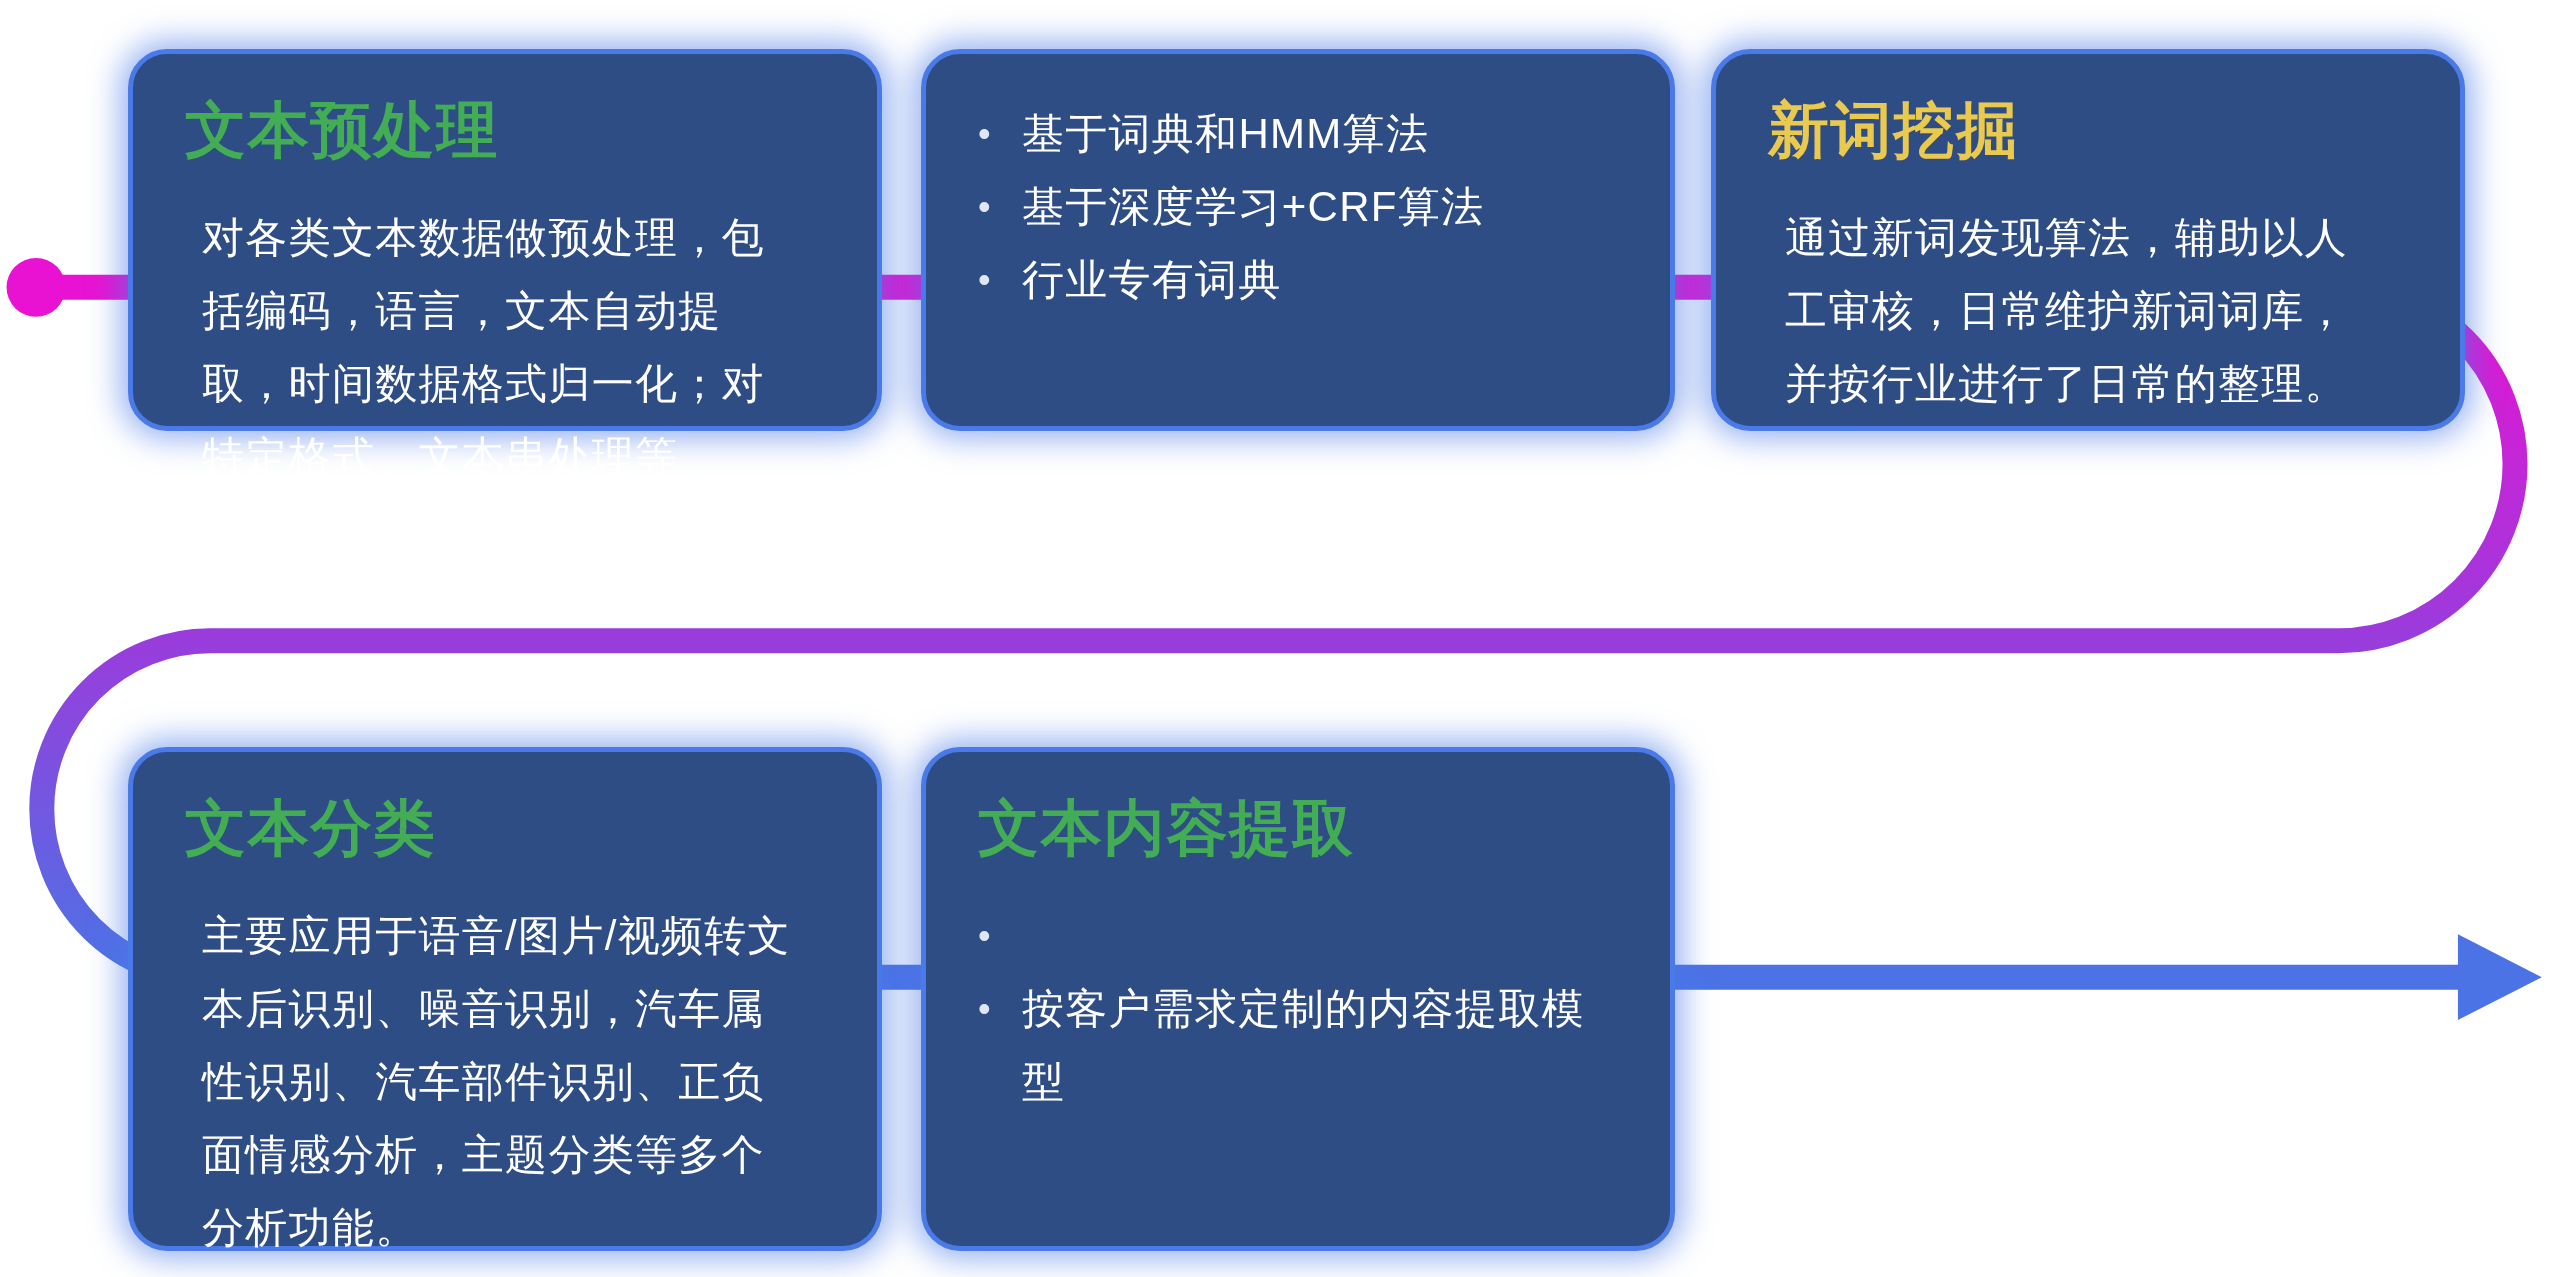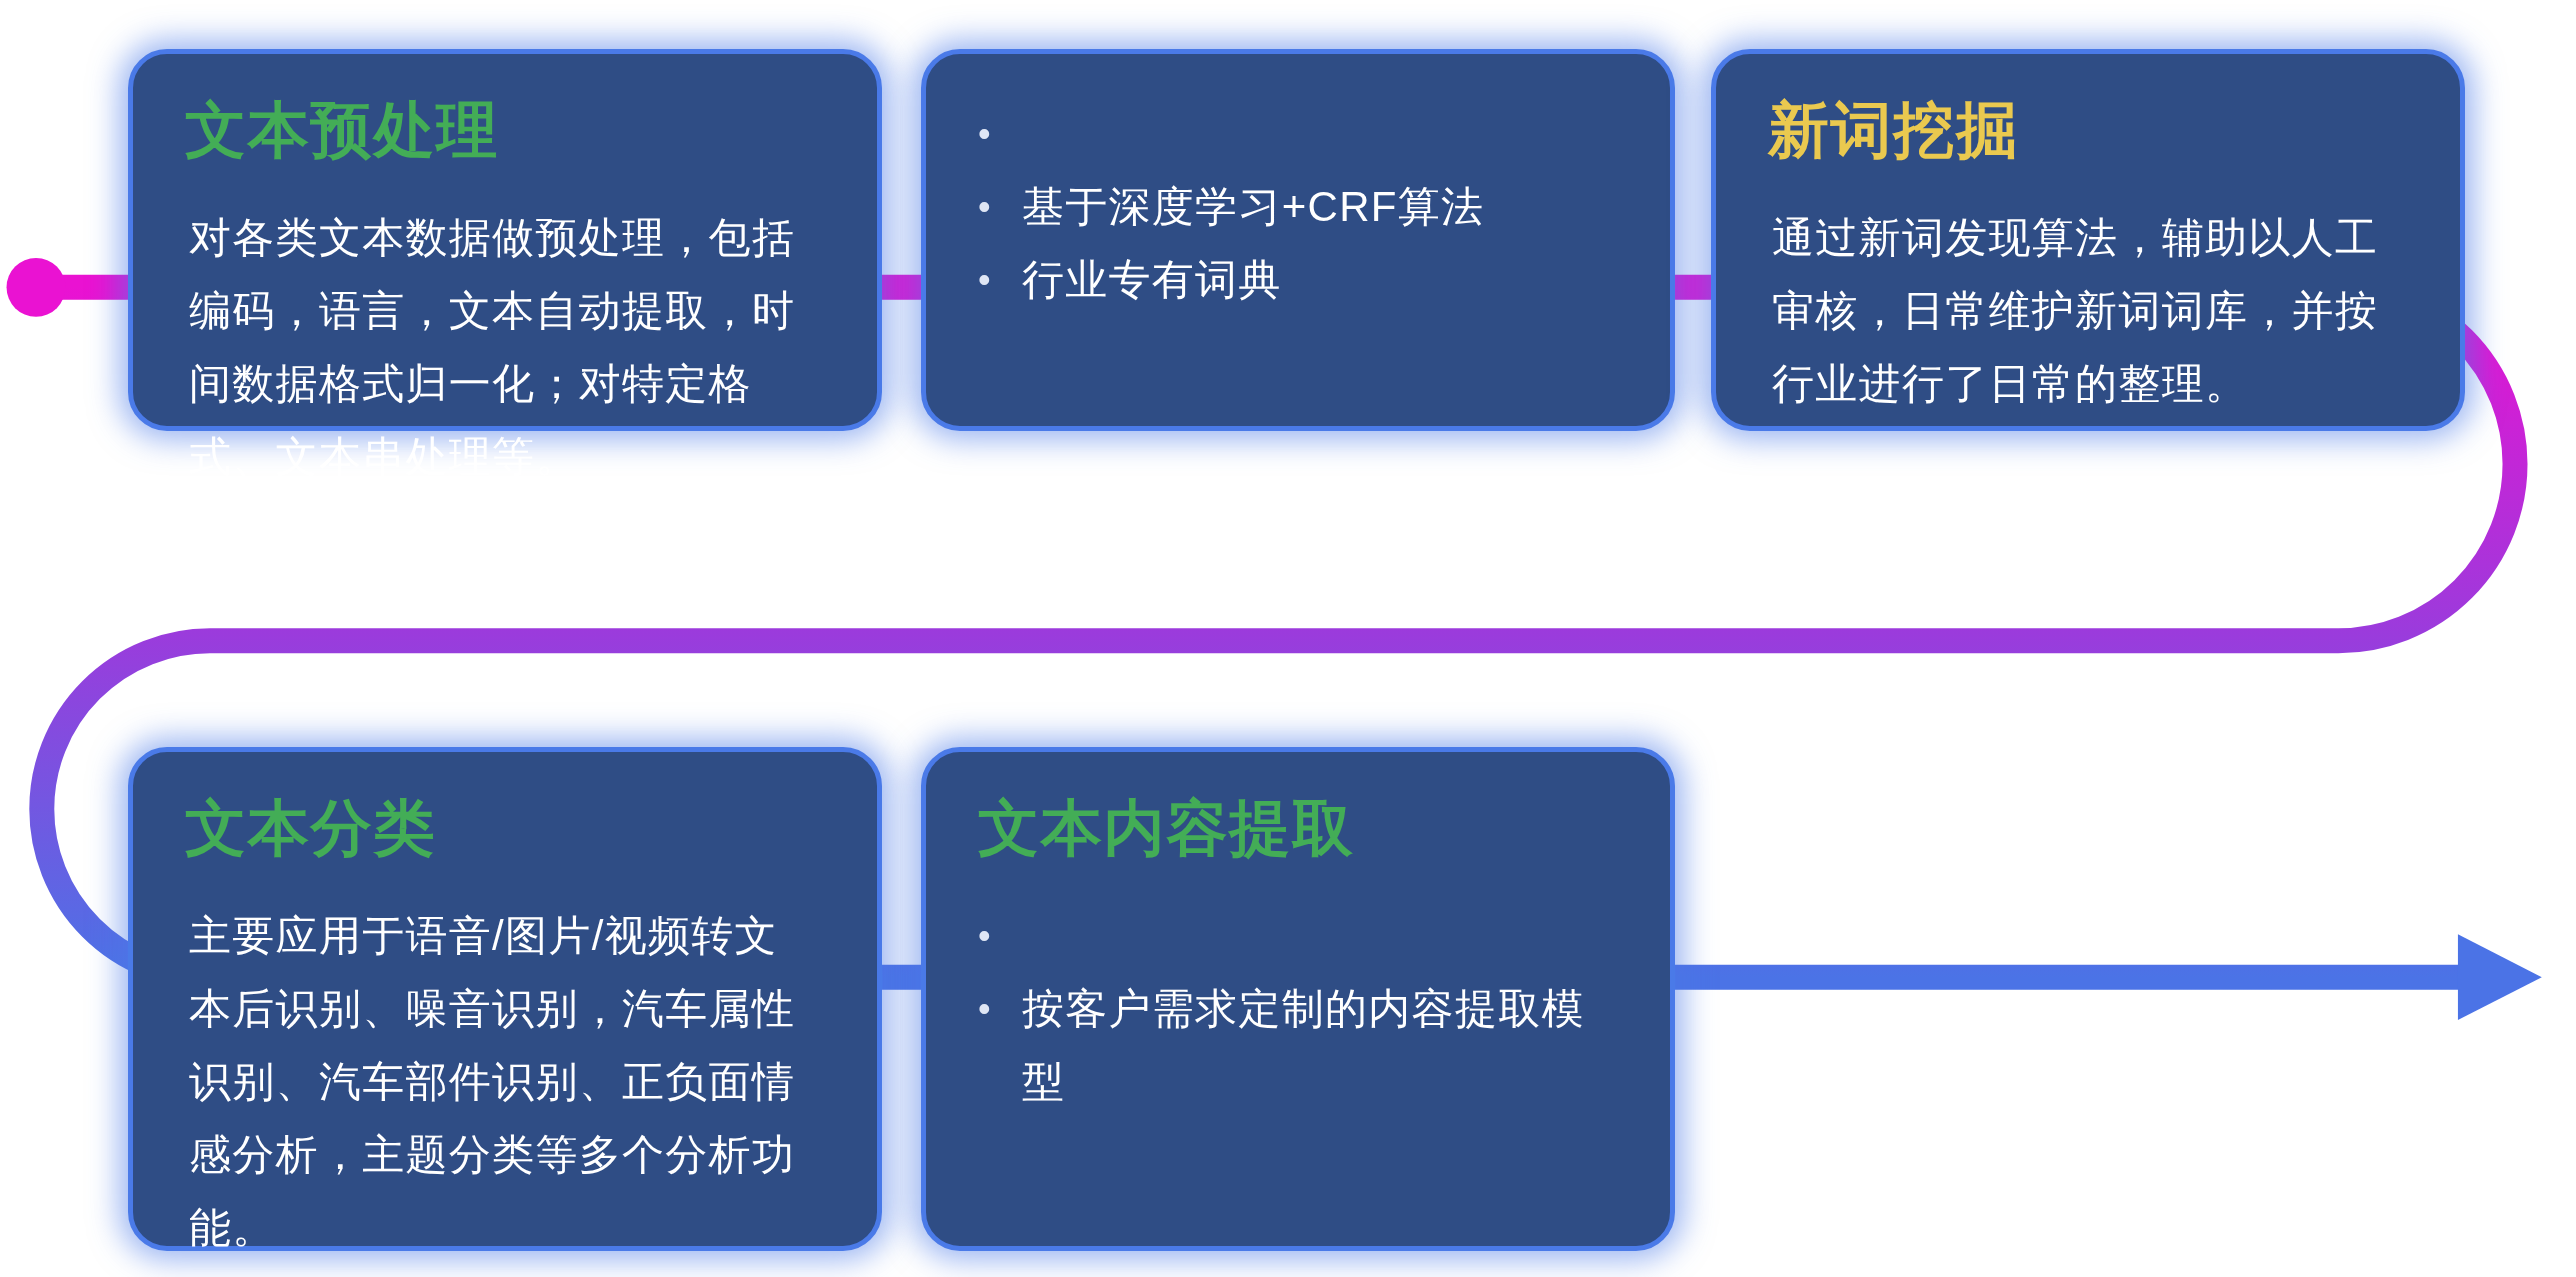--- a/index.html
+++ b/index.html
@@ -41,21 +41,21 @@
   .card h2.title {
     margin: 0 0 37px 0;
     font-size: 61px;
     font-weight: 700;
     letter-spacing: 1.8px;
     line-height: 1.1;
   }
   .title.green  { color: #43ad56; }
   .title.yellow { color: #eac94f; }
   .card p.body {
-    margin: 4px;
+    margin: 17px;
     font-size: 42px;
     line-height: 73px;
     letter-spacing: 1.3px;
     color: #ffffff;
   }
   ul.bullets {
     list-style: none;
     margin: 0;
     padding: 0;
   }
@@ -94,20 +94,21 @@
 
   <section class="card row1 col1">
     <h2 class="title green">文本预处理</h2>
     <p class="body">对各类文本数据做预处理，包括编码，语言，文本自动提取，时间数据格式归一化；对特定格式、文本串处理等。</p>
   </section>
 
   <section class="card row1 col2">
     <ul class="bullets">
       <li>
         <span class="dot">•</span>
+        <span>基于词典和HMM算法</span>
       </li>
       <li>
         <span class="dot">•</span>
         <span>基于深度学习+CRF算法</span>
       </li>
       <li>
         <span class="dot">•</span>
         <span>行业专有词典</span>
       </li>
     </ul>

